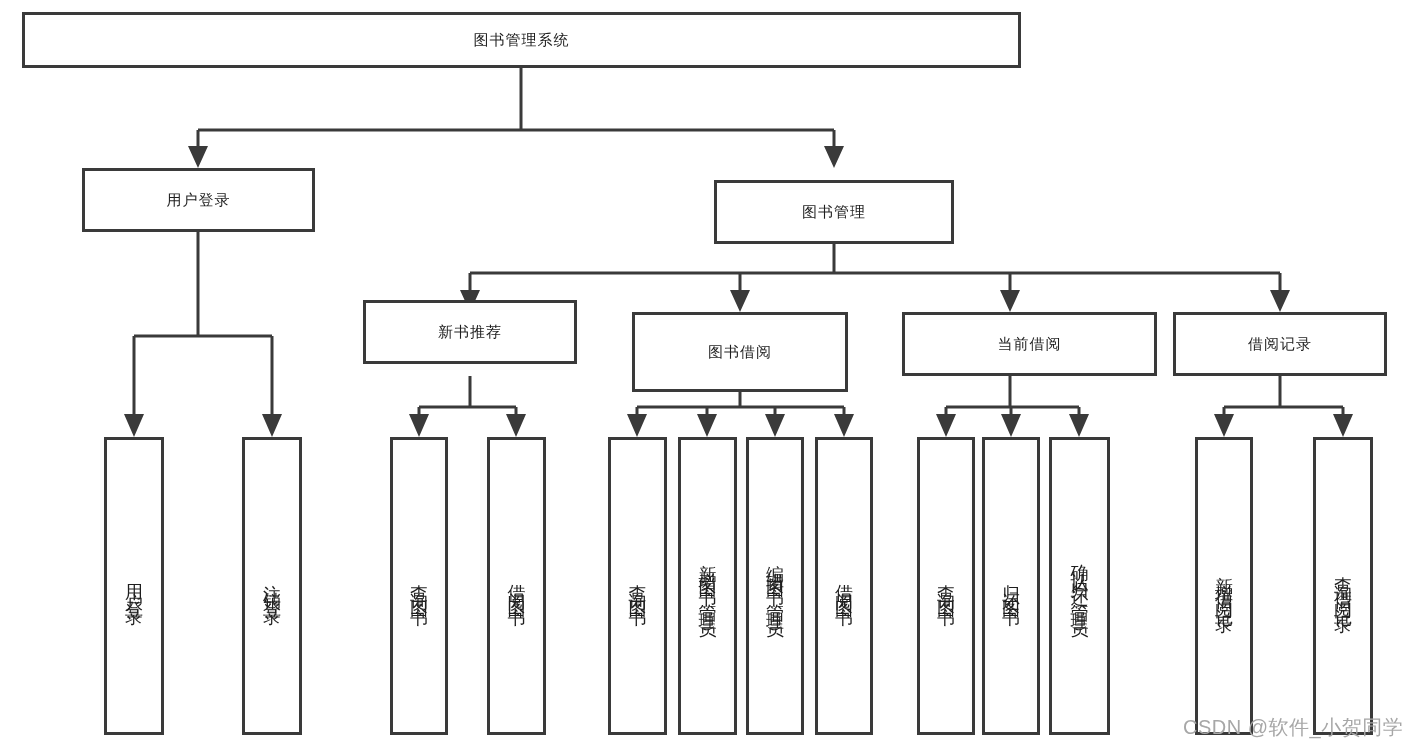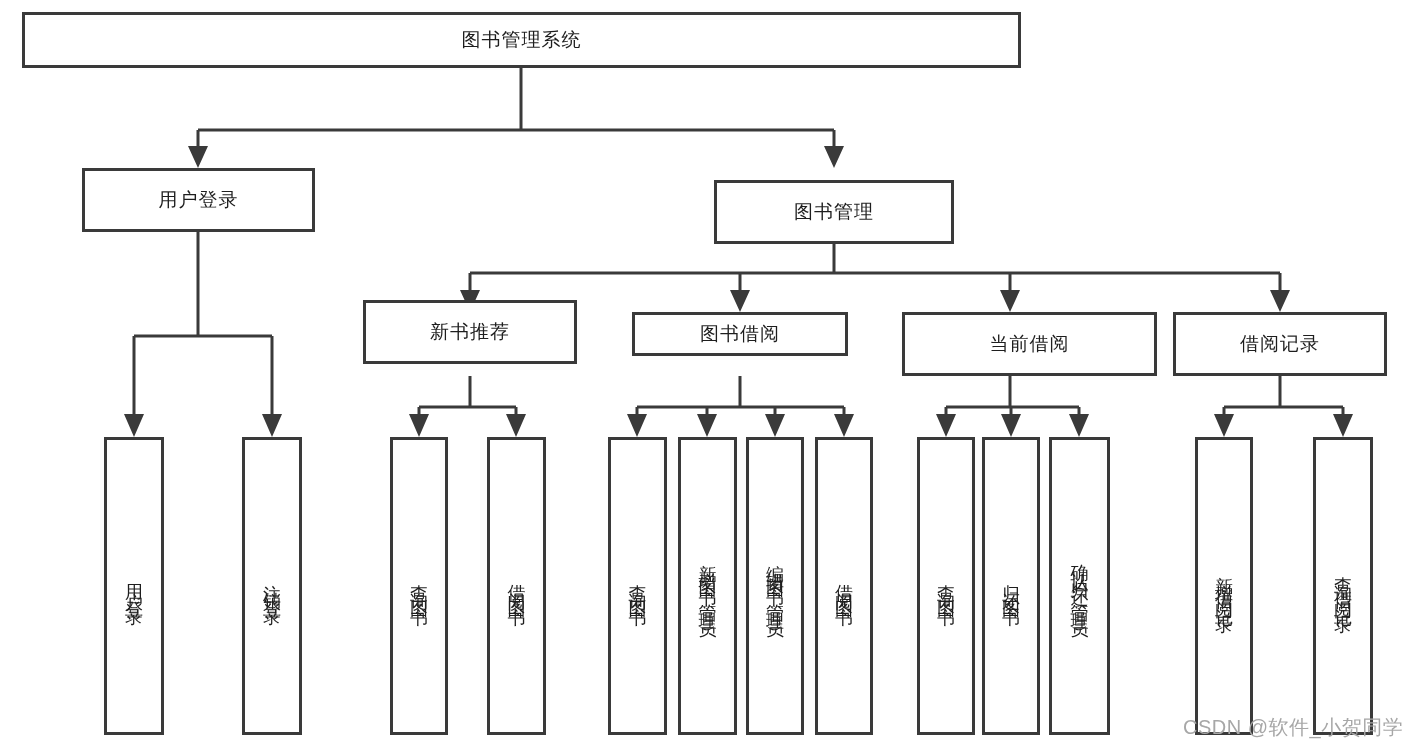--- a/index.html
+++ b/index.html
@@ -22,21 +22,21 @@
   .hd{fill:var(--line);stroke:none;}
   .node{
     position:absolute;
     box-sizing:border-box;
     border:3px solid var(--box-border);
     background:#fff;
     display:flex;align-items:center;justify-content:center;
     color:var(--text);
     z-index:2;
   }
-  .h-node{font-size:19px;letter-spacing:1px;}
+  .h-node{font-size:15px;letter-spacing:1px;}
   .leaf{z-index:2;}
   .leaf .vtext{
     writing-mode:vertical-lr;
     font-size:18px;
     letter-spacing:8px;
     line-height:1;
     color:var(--text);
   }
   .watermark{
     position:absolute;
@@ -84,21 +84,21 @@
   <div class="node h-node" style="left:82px;top:168px;width:233px;height:64px;">
     <span>用户登录</span>
   </div>
   <div class="node h-node" style="left:714px;top:180px;width:240px;height:64px;">
     <span>图书管理</span>
   </div>
 
   <div class="node h-node" style="left:363px;top:300px;width:214px;height:64px;">
     <span>新书推荐</span>
   </div>
-  <div class="node h-node" style="left:632px;top:312px;width:216px;height:44px;">
+  <div class="node h-node" style="left:632px;top:312px;width:216px;height:80px;">
     <span>图书借阅</span>
   </div>
   <div class="node h-node" style="left:902px;top:312px;width:255px;height:64px;">
     <span>当前借阅</span>
   </div>
   <div class="node h-node" style="left:1173px;top:312px;width:214px;height:64px;align-items:center;">
     <span>借阅记录</span>
   </div>
 
   <div class="node leaf" style="left:104px;top:437px;width:60px;height:298px;">

